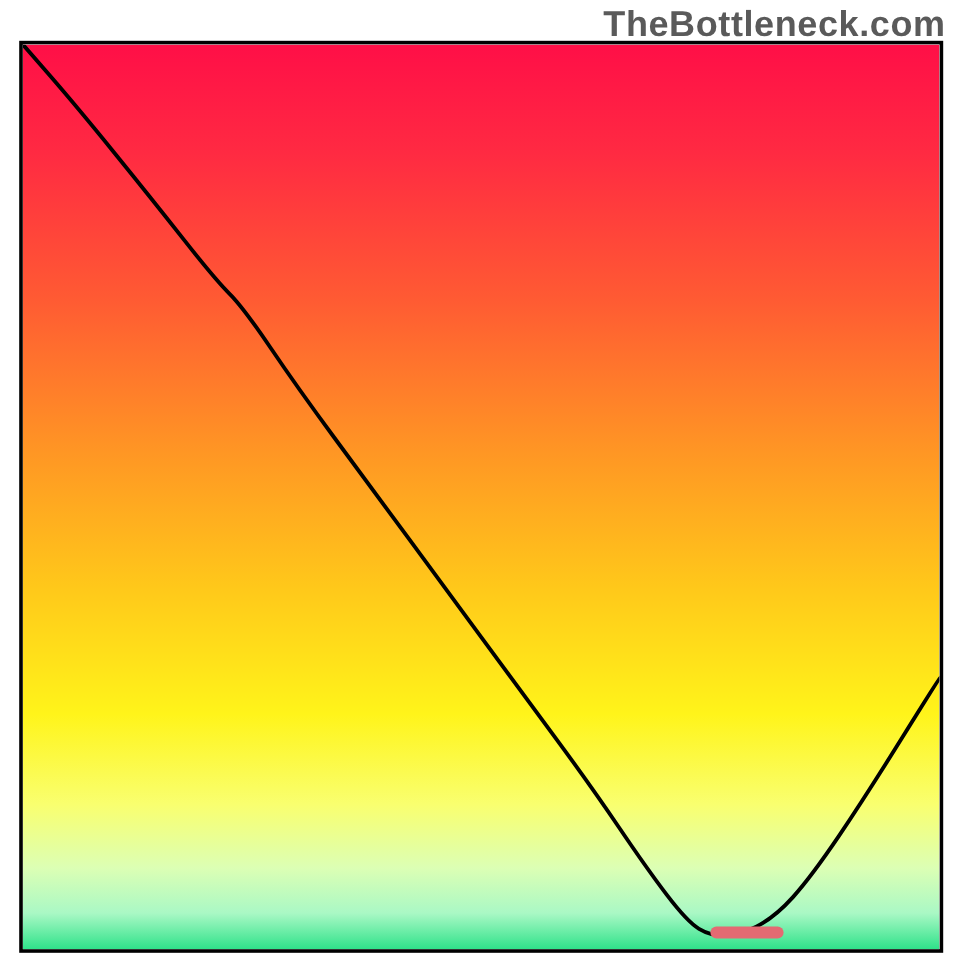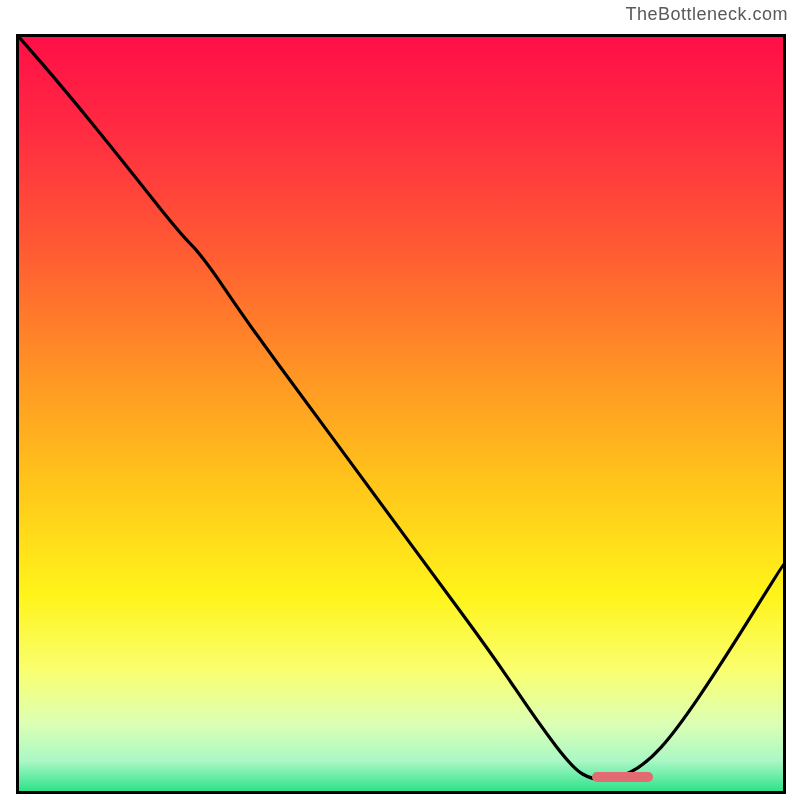--- a/index.html
+++ b/index.html
@@ -12,22 +12,22 @@
   }
   .wrap {
     position: relative;
     width: 800px;
     height: 800px;
   }
   .watermark {
     position: absolute;
     top: 4px;
     right: 12px;
-    font-size: 18px;
-    font-weight: 400;
+    font-size: 30px;
+    font-weight: 700;
     color: #5a5a5a;
     letter-spacing: 0.5px;
   }
   .plot-frame {
     position: absolute;
     left: 16px;
     top: 34px;
     width: 770px;
     height: 760px;
     border: 3px solid #000;

